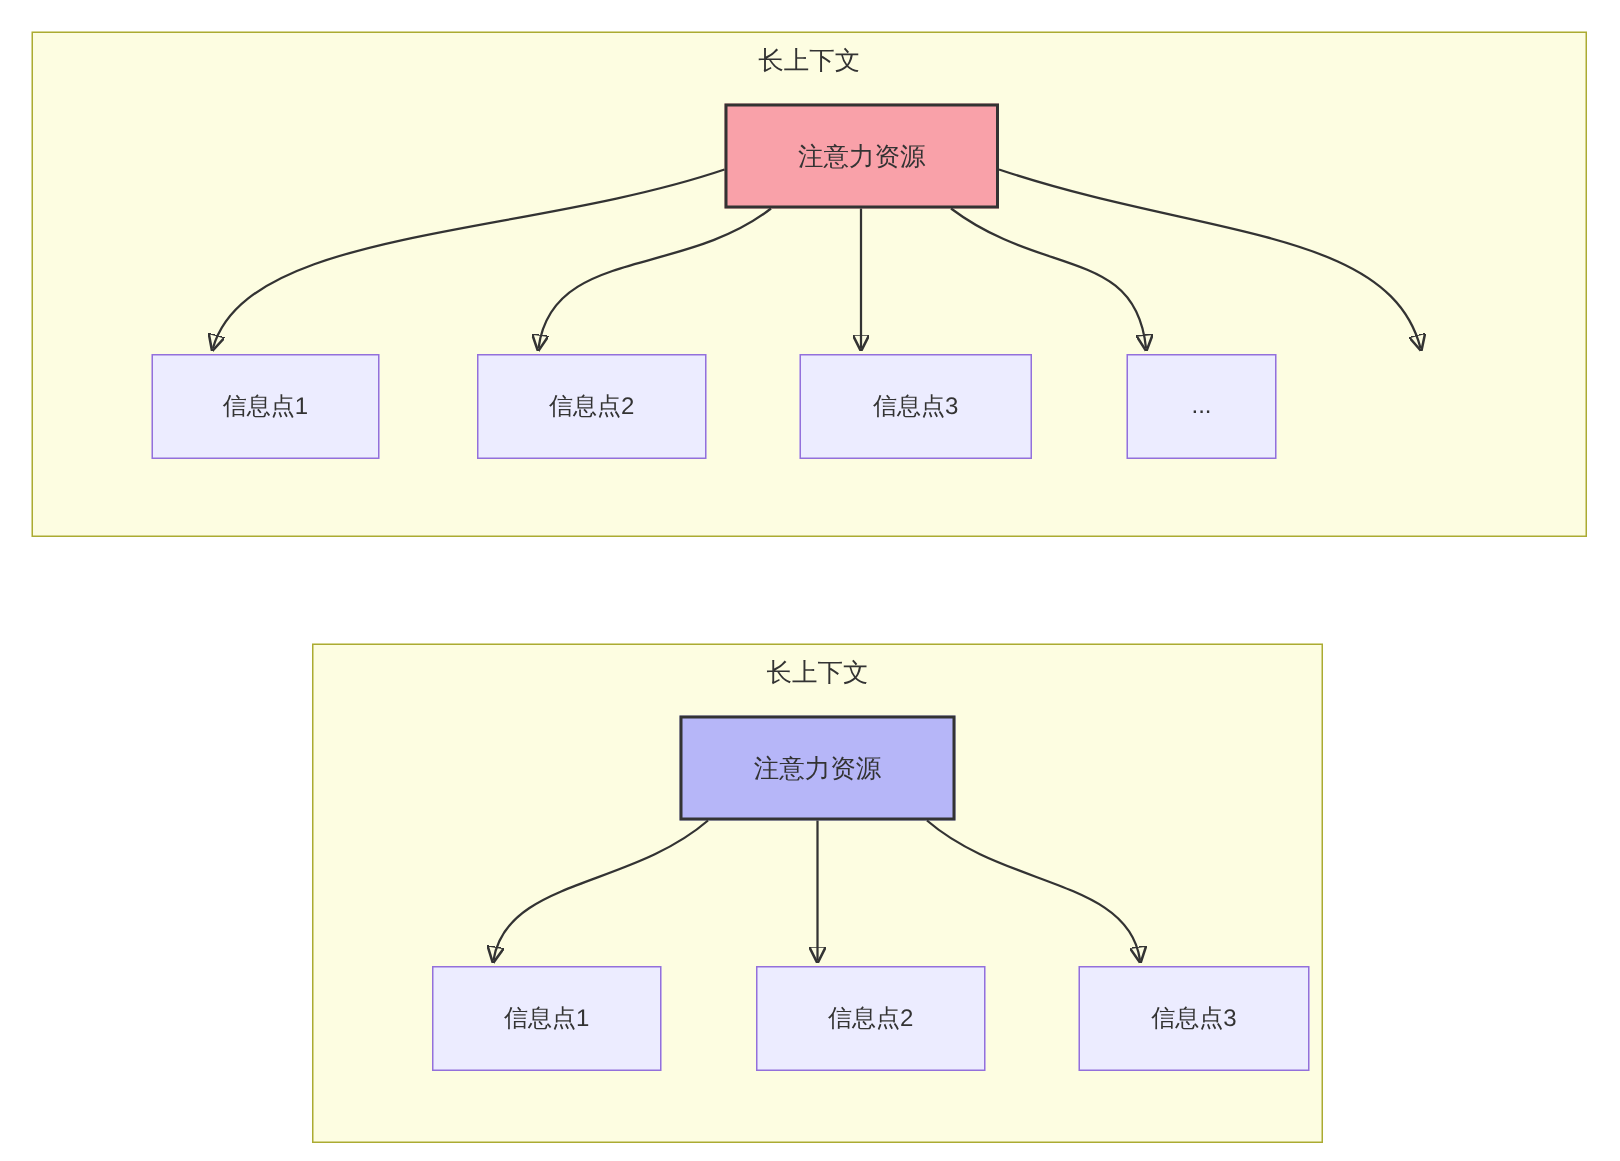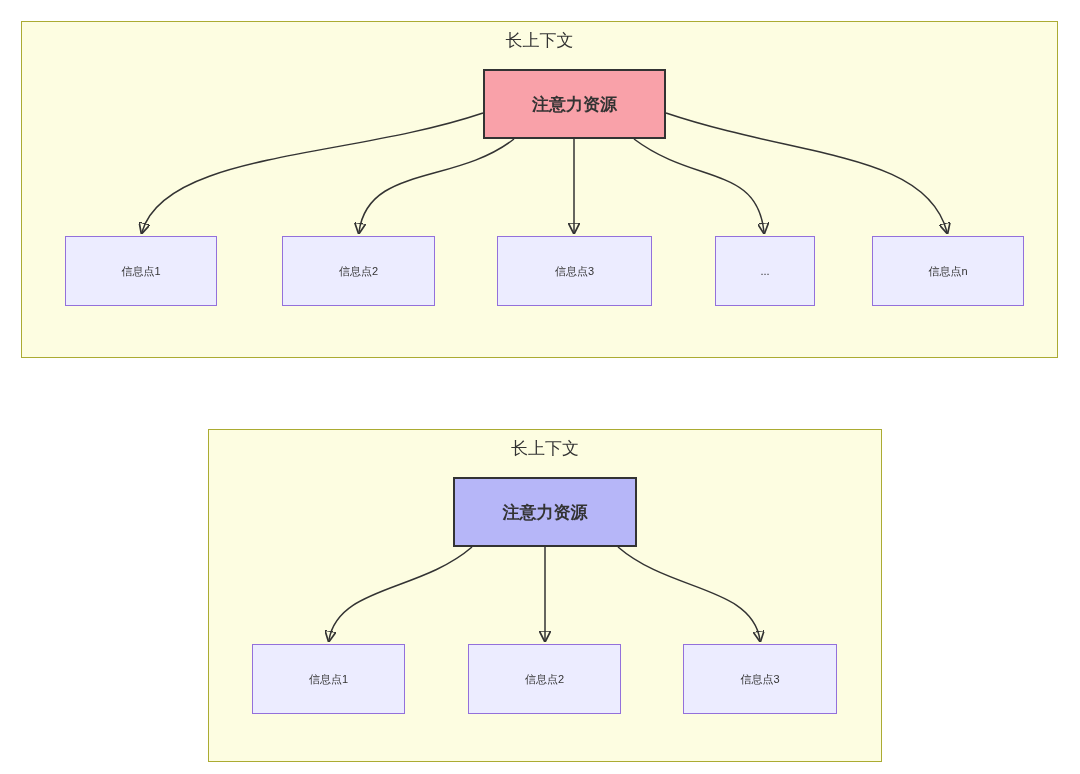--- a/index.html
+++ b/index.html
@@ -42,42 +42,43 @@
     font-weight: 500;
     color: var(--text);
   }
   .attention {
     position: absolute;
     border: 2px solid var(--attention-border);
     display: flex;
     align-items: center;
     justify-content: center;
     font-size: 17px;
-    font-weight: 700;
+    font-weight: 400;
   }
   .attention.long {
     left: 483px; top: 69px;
     width: 183px; height: 70px;
     background: var(--attention-long-fill);
   }
   .attention.short {
     left: 453px; top: 477px;
     width: 184px; height: 70px;
     background: var(--attention-short-fill);
   }
   .node {
     position: absolute;
     background: var(--node-fill);
     border: 1px solid var(--node-border);
     display: flex;
     align-items: center;
     justify-content: center;
-    font-size: 11px;
+    font-size: 16px;
     font-weight: 500;
     color: var(--text);
+    margin-left: 36px;
   }
   
   .node.t1 { left: 65px;  top: 236px; width: 152px; height: 70px; }
   .node.t2 { left: 282px; top: 236px; width: 153px; height: 70px; }
   .node.t3 { left: 497px; top: 236px; width: 155px; height: 70px; }
   .node.t4 { left: 715px; top: 236px; width: 100px; height: 70px; }
   .node.t5 { left: 872px; top: 236px; width: 152px; height: 70px; }
   
   .node.b1 { left: 252px; top: 644px; width: 153px; height: 70px; }
   .node.b2 { left: 468px; top: 644px; width: 153px; height: 70px; }
@@ -103,21 +104,20 @@
   <section class="container long">
     <div class="container-title">长上下文</div>
   </section>
 
   <div class="attention long">注意力资源</div>
 
   <div class="node t1">信息点1</div>
   <div class="node t2">信息点2</div>
   <div class="node t3">信息点3</div>
   <div class="node t4">...</div>
-  <div class="node t5">信息点n</div>
 
   <section class="container short">
     <div class="container-title">长上下文</div>
   </section>
 
   <div class="attention short">注意力资源</div>
 
   <div class="node b1">信息点1</div>
   <div class="node b2">信息点2</div>
   <div class="node b3">信息点3</div>

